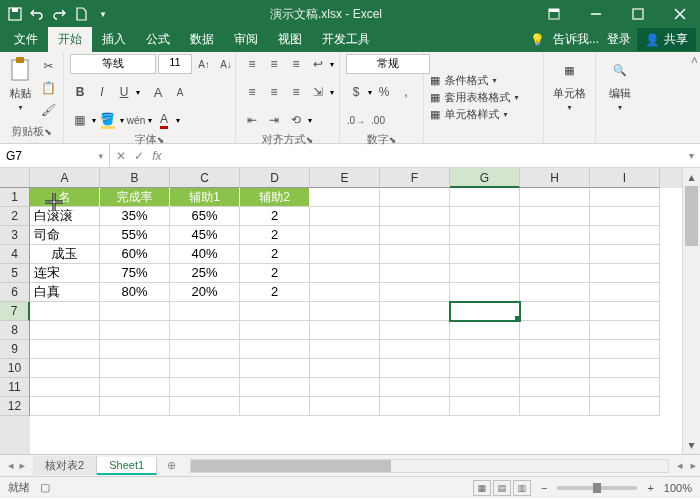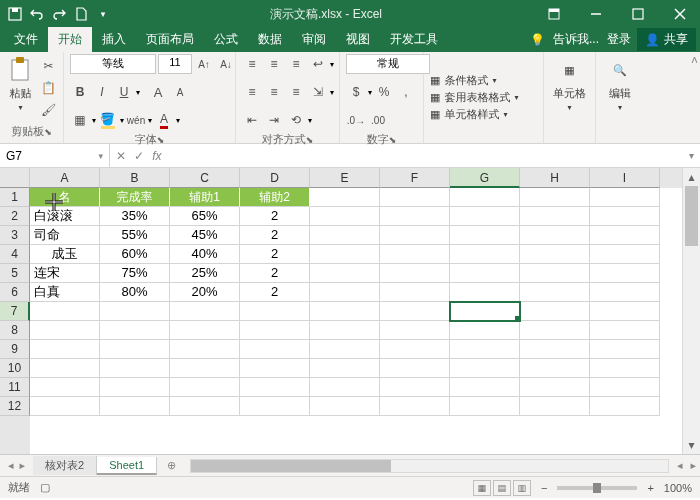--- a/index.html
+++ b/index.html
@@ -52,21 +52,21 @@
   .header-cell { background: #8bc34a; color: #fff; border-right: 1px solid #fff; text-align: center; font-size: 12px; }
   .selected-cell { outline: 2px solid #217346; outline-offset: -1px; position: relative; }
   .selected-cell::after { content:''; position:absolute; right:-3px; bottom:-3px; width:6px; height:6px; background:#217346; border:1px solid #fff;}
   .vscroll { position: absolute; top: 0; right: 0; width: 18px; bottom: 0; background: #f0f0f0; border-left: 1px solid #dadada; }
   .vscroll-btn { height:18px; display:flex; align-items:center; justify-content:center; color:#666;}
   .vscroll-thumb { position:absolute; top:18px; left:2px; right:2px; height:60px; background:#c1c1c1;}
   
   .sheet-tabs { height: 22px; border-top: 1px solid #ccc; display: flex; align-items: center; background: #f3f2f1; font-size: 11px; }
   .tab-nav { display: flex; gap: 6px; padding: 0 8px; color: #888; }
   .sheet-tab { padding: 2px 12px; border-right: 1px solid #ccc; background: #e8e8e8; color:#555;}
-  .sheet-tab.active { background: #fff; border-bottom: 2px solid #a3a3a3; color: #217346; }
+  .sheet-tab.active { background: #fff; border-bottom: 2px solid #14b8a6; color: #217346; }
   .hscroll { flex:1; margin:0 4px; background:#f0f0f0; height:14px; border:1px solid #dadada; position:relative;}
   .hscroll-thumb { position:absolute; left:0; top:0; bottom:0; width:200px; background:#c1c1c1;}
   
   .status-bar { height: 22px; background: #f3f2f1; border-top: 1px solid #d4d4d4; display: flex; align-items: center; padding: 0 8px; font-size: 11px; color: #555; }
   .status-right { margin-left: auto; display: flex; align-items: center; gap: 10px; }
   .zoom-slider { width: 80px; height: 4px; background: #c8c8c8; position: relative; }
   .zoom-thumb { position: absolute; left: 50%; top: -3px; width: 8px; height: 10px; background: #888; transform: translateX(-50%); }
   .view-btns { display:flex; gap:2px;}
   .view-btn { width:18px; height:16px; border:1px solid #c0c0c0; display:flex; align-items:center; justify-content:center; font-size:9px; color:#666;}
   
@@ -125,21 +125,20 @@
           <line x1="11" y1="1" x2="1" y2="11" stroke="#fff" stroke-width="1.5"></line>
         </svg>
       </div>
   </div>
 </div>
 
 <div class="menubar">
   <div class="menu-item file">文件</div>
   <div class="menu-item active">开始</div>
   <div class="menu-item">插入</div>
-  <div class="menu-item">页面布局</div>
   <div class="menu-item">公式</div>
   <div class="menu-item">数据</div>
   <div class="menu-item">审阅</div>
   <div class="menu-item">视图</div>
   <div class="menu-item">开发工具</div>
   <div class="menu-right">
     <span style="padding:0 6px">💡</span>
     <span class="menu-item" style="padding:4px 2px">告诉我...</span>
     <span class="menu-item" style="padding:4px 6px">登录</span>
     <div class="share-btn">

